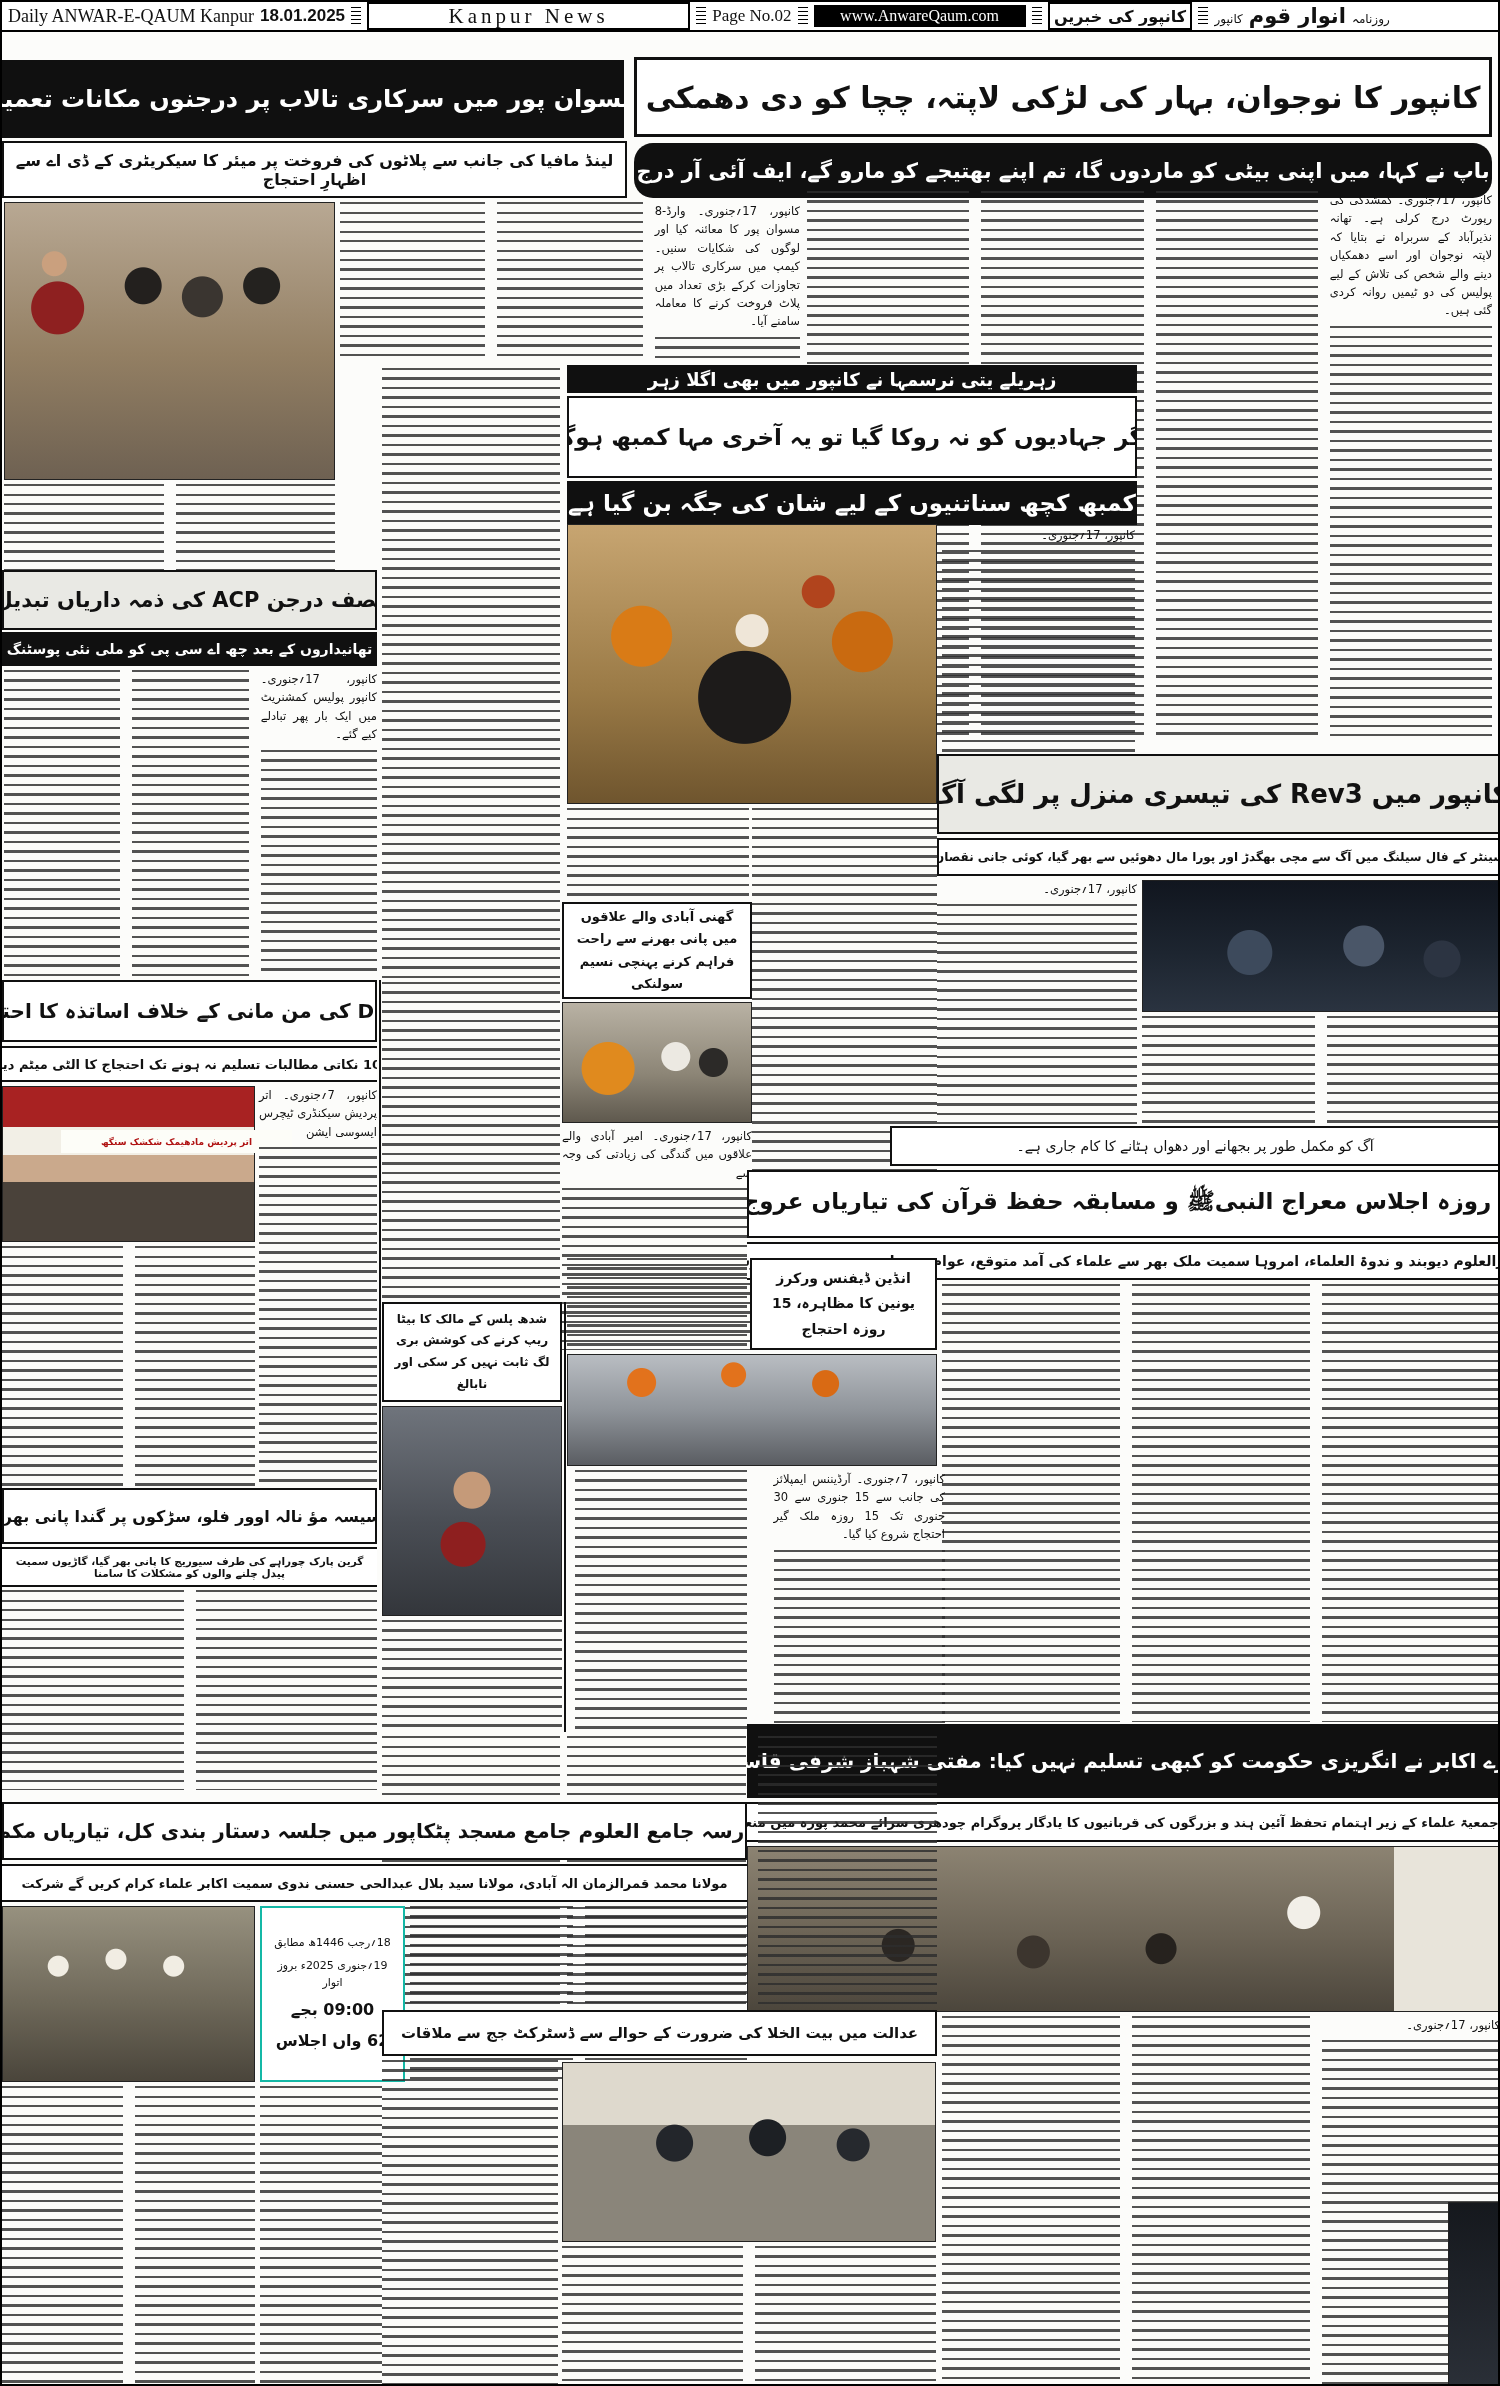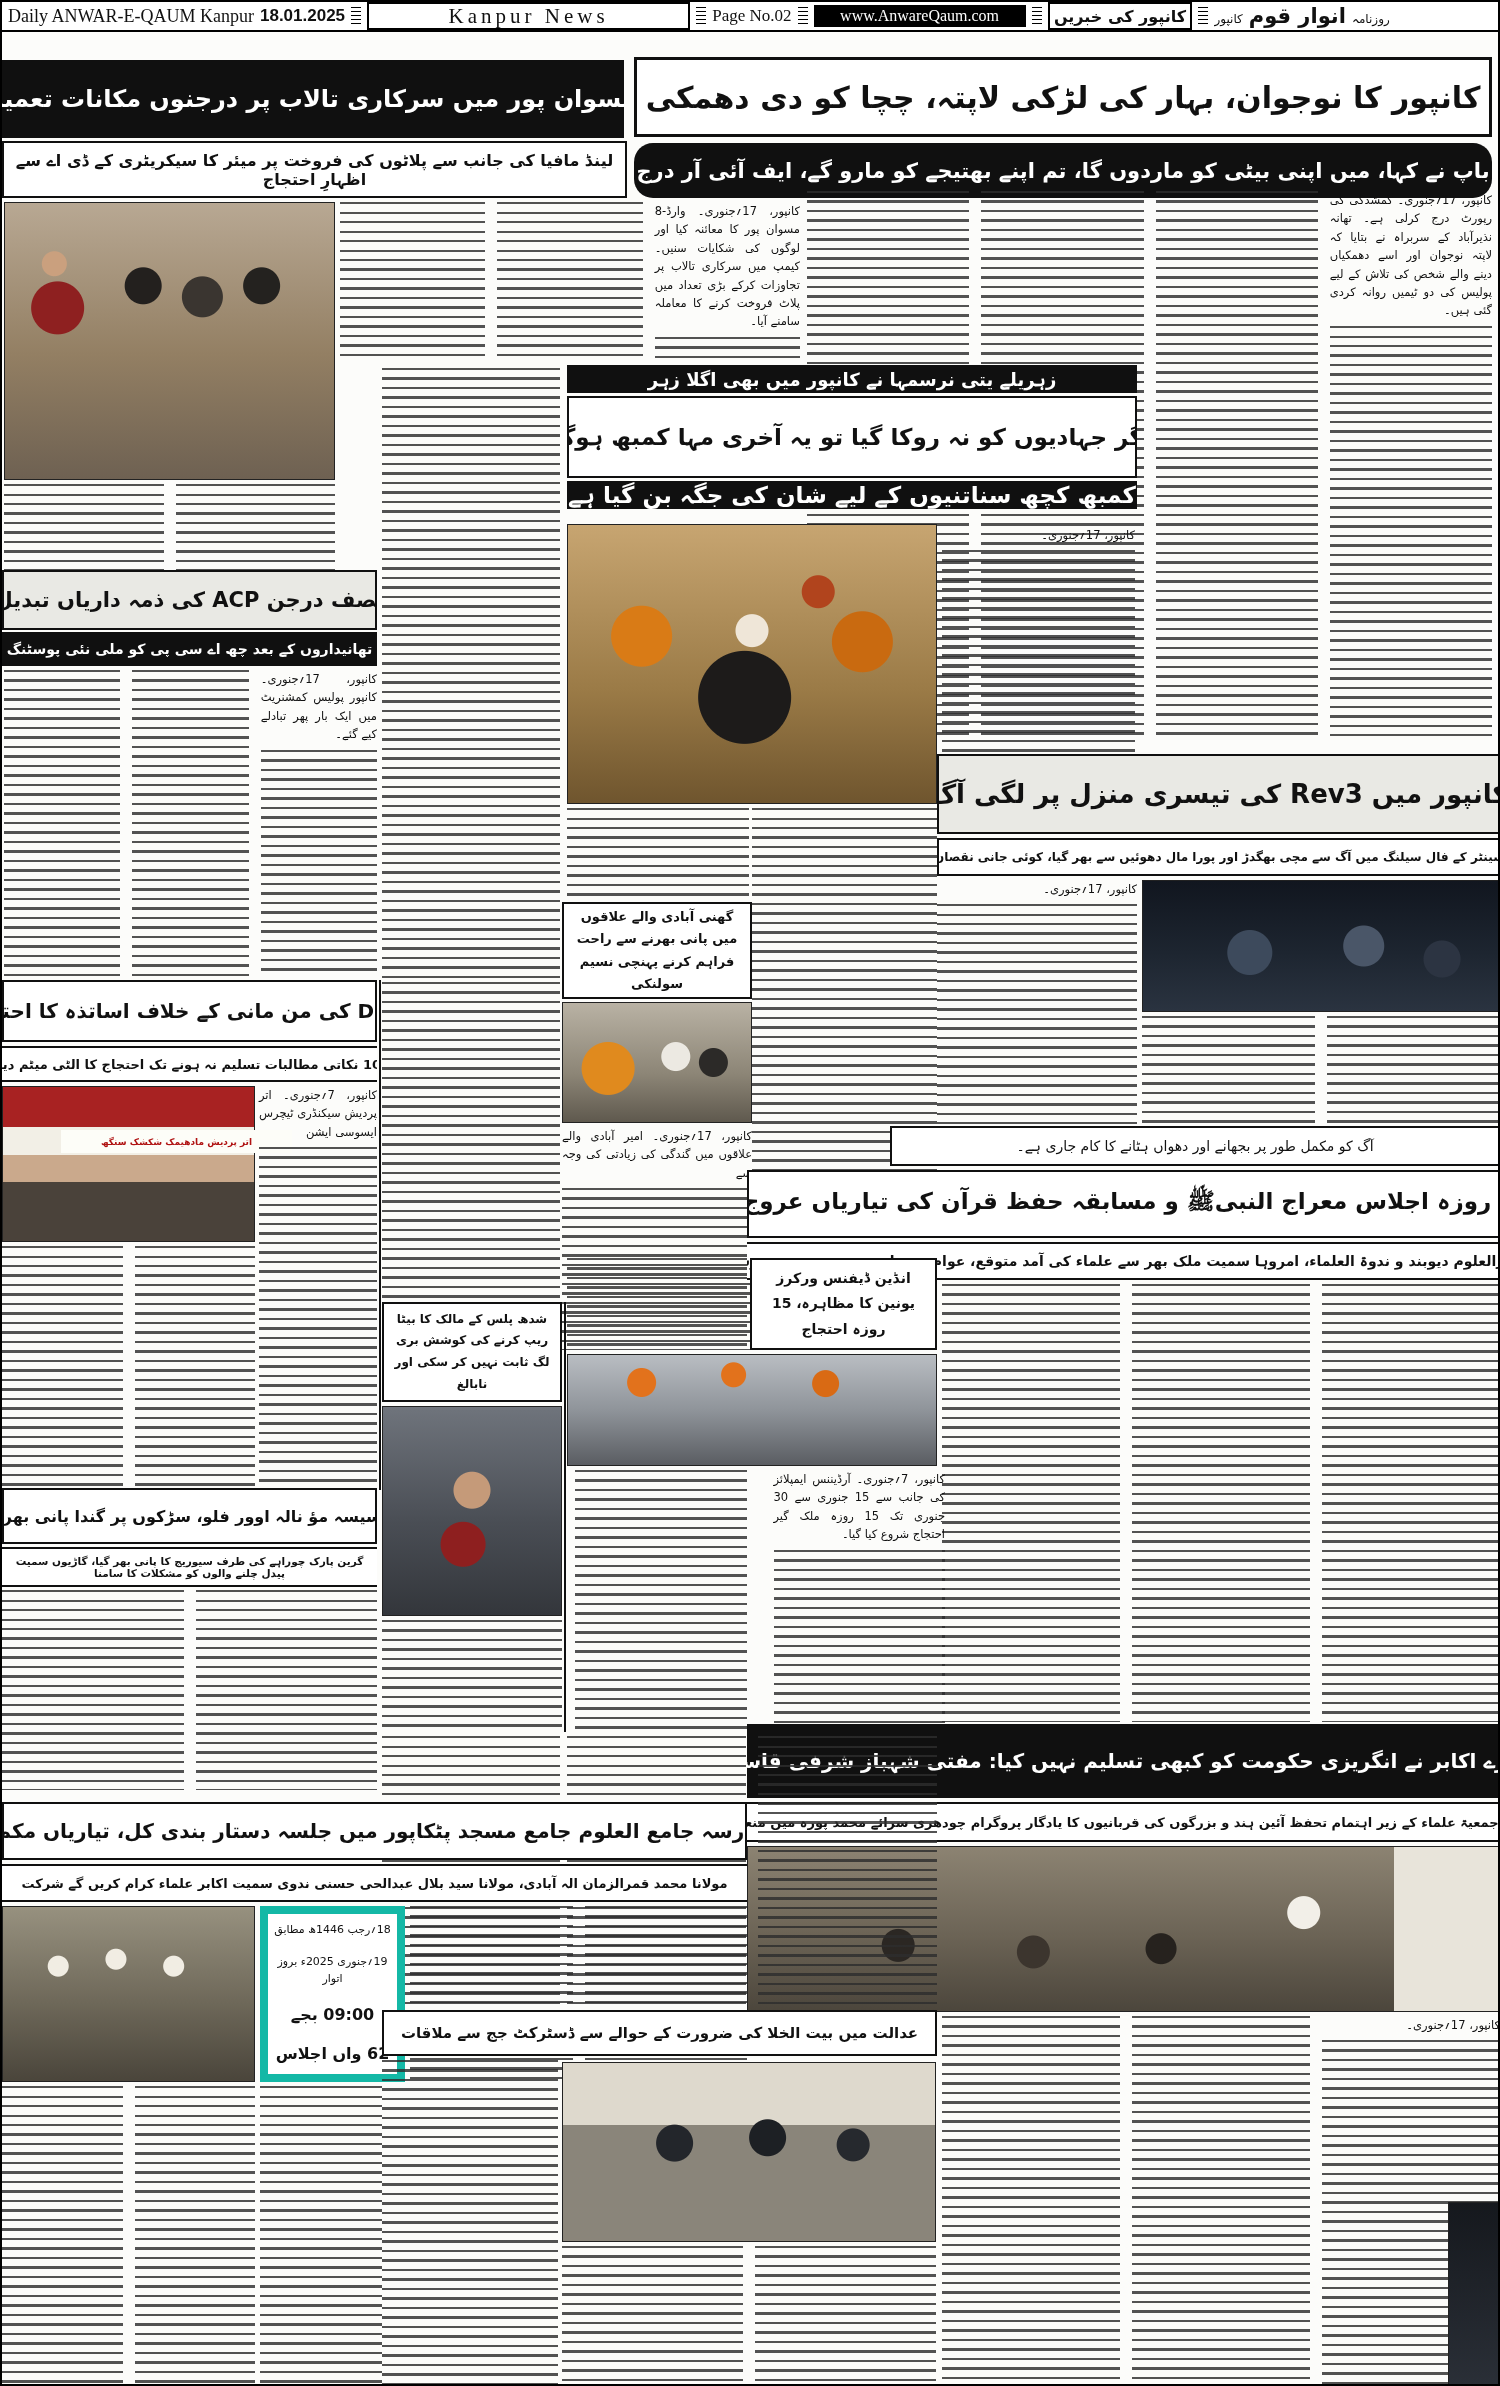--- a/index.html
+++ b/index.html
@@ -85,22 +85,22 @@
      linear-gradient(180deg,#97917f 0%,#6e6859 55%,#4a453b 100%);}
   .ph-court{background:
      radial-gradient(circle at 30% 45%,#23262b 0 18px,transparent 19px),
      radial-gradient(circle at 55% 42%,#1d2024 0 18px,transparent 19px),
      radial-gradient(circle at 78% 46%,#26292e 0 16px,transparent 17px),
      linear-gradient(180deg,#ded9cd 0 35%,#8a857a 35% 100%);}
   .ph-strip{background:linear-gradient(180deg,#15181d 0%,#2a2f37 100%);}
   .banner-strip{position:absolute;left:4%;top:28%;width:92%;height:15%;background:#fdfdf8;
      color:#b01212;font-size:9px;font-weight:bold;display:flex;align-items:center;justify-content:center;
      direction:rtl;overflow:hidden;white-space:nowrap;margin-left:48px;}
-  .detailbox{border:8px solid #14b8a6;background:#fff;padding:8px 6px;display:flex;flex-direction:column;
-     justify-content:space-between;text-align:center;direction:rtl;font-size:11px;line-height:1.5;gap:7px;}
+  .detailbox{border:2px solid #14b8a6;background:#fff;padding:8px 6px;display:flex;flex-direction:column;
+     justify-content:center;text-align:center;direction:rtl;font-size:11px;line-height:1.5;gap:7px;}
   .detailbox .big{font-size:16px;font-weight:bold;}
   .vr{position:absolute;width:2px;background:#101010;}
 </style>
 </head>
 <body>
 
 <div class="page">
 
   <div class="mast">
     <span class="m-title">Daily ANWAR-E-QAUM Kanpur</span>
@@ -163,21 +163,21 @@
     <div class="col">
         <div class="fill"></div>
       </div>
     <div class="col">
         <div class="fill"></div>
       </div>
   </div>
 
   <div class="blk black center urdu nowrap" style="left:565px;top:363px;width:570px;height:28px;font-size:18px;">زہریلے یتی نرسمہا نے کانپور میں بھی اگلا زہر</div>
   <div class="blk box2 center urdu nowrap" style="left:565px;top:394px;width:570px;height:82px;font-size:23px;font-weight:bold;">اگر جہادیوں کو نہ روکا گیا تو یہ آخری مہا کمبھ ہوگا</div>
-  <div class="blk black center urdu nowrap" style="left:565px;top:479px;width:570px;height:28px;font-size:23px;">کمبھ کچھ سناتنیوں کے لیے شان کی جگہ بن گیا ہے</div>
+  <div class="blk black center urdu nowrap" style="left:565px;top:479px;width:570px;height:44px;font-size:23px;">کمبھ کچھ سناتنیوں کے لیے شان کی جگہ بن گیا ہے</div>
   <div class="blk photo ph-sadhu" style="left:565px;top:522px;width:370px;height:280px;"></div>
   <div class="blk cols" style="left:940px;top:524px;width:193px;height:226px;">
     <div class="col">
         <p class="lead">کانپور، 17؍جنوری۔</p>
         <div class="fill"></div>
       </div>
   </div>
   <div class="blk cols" style="left:565px;top:806px;width:182px;height:88px;">
     <div class="col">
         <div class="fill"></div>

